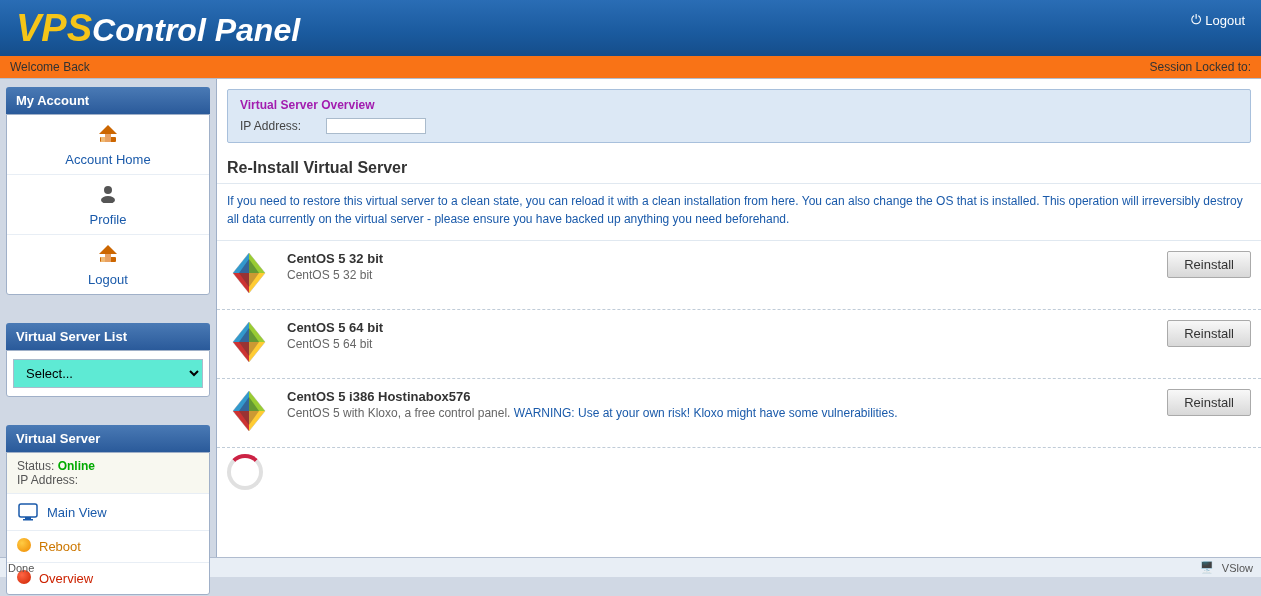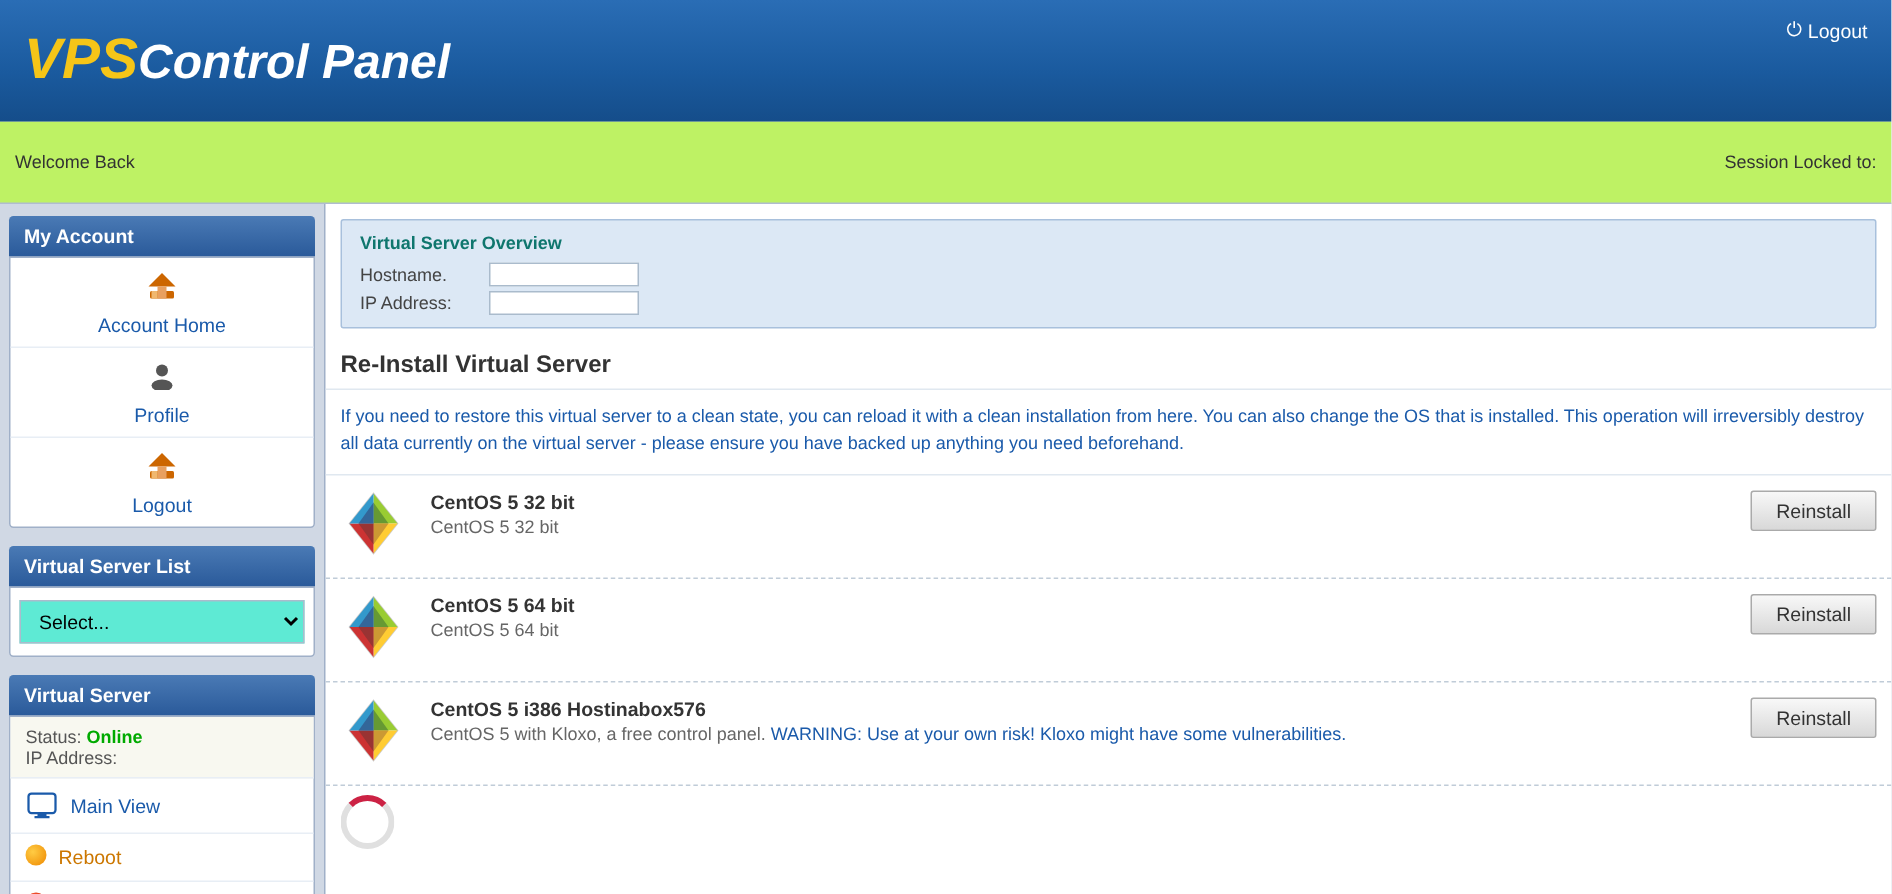--- a/index.html
+++ b/index.html
@@ -1,21 +1,21 @@
 <!DOCTYPE html>
 <html><head>
   <meta charset="utf-8">
   <style>
     * { margin: 0; padding: 0; box-sizing: border-box; }
     body { font-family: Arial, sans-serif; font-size: 13px; background: #d0d8e4; min-height: 596px; }
 
     
     #header {
       background: linear-gradient(180deg, #2a6db5 0%, #1a5a9e 60%, #154d8a 100%);
-      height: 81px;
+      height: 56px;
       display: flex;
       align-items: center;
       justify-content: space-between;
       padding: 0 16px;
       position: relative;
     }
     #header-logo {
       display: flex;
       align-items: baseline;
       gap: 0;
@@ -42,23 +42,23 @@
       align-items: center;
       gap: 4px;
       text-decoration: none;
       position: absolute;
       right: 16px;
       top: 12px;
     }
 
     
     #welcome-bar {
-      background: #bef264;
+      background: #f97316;
       border-bottom: 1px solid #b0bccf;
-      padding: 20px 10px;
+      padding: 4px 10px;
       display: flex;
       justify-content: space-between;
       font-size: 12px;
       color: #333;
     }
 
     
     #main-layout {
       display: flex;
       height: calc(596px - 72px - 26px - 20px);
@@ -66,21 +66,21 @@
     }
 
     
     #sidebar {
       width: 216px;
       min-width: 216px;
       background: #d0d8e4;
       padding: 8px 6px;
       display: flex;
       flex-direction: column;
-      gap: 4px;
+      gap: 20px;
     }
 
     .sidebar-section-header {
       background: linear-gradient(180deg, #4a7ab5 0%, #2a5a9a 100%);
       color: white;
       font-weight: bold;
       font-size: 13px;
       padding: 6px 10px;
       border-radius: 3px 3px 0 0;
     }
@@ -174,21 +174,21 @@
 
     
     .overview-box {
       background: #dce8f5;
       border: 1px solid #a8c0dc;
       margin: 10px 10px 6px 10px;
       padding: 8px 12px;
       border-radius: 2px;
     }
     .overview-title {
-      color: #0f766e;
+      color: #a21caf;
       font-size: 12px;
       font-weight: bold;
       margin-bottom: 6px;
     }
     .overview-fields { display: flex; flex-direction: column; gap: 3px; }
     .overview-row { display: flex; align-items: center; gap: 6px; font-size: 12px; color: #444; }
     .overview-label { min-width: 80px; color: #444; }
     .overview-value-box {
       background: white;
       border: 1px solid #aabbcc;
@@ -391,24 +391,20 @@
     </div>
 
   </div>
 
   <div id="content">
 
     <div class="overview-box">
       <div class="overview-title">Virtual Server Overview</div>
       <div class="overview-fields">
         <div class="overview-row">
-          <span class="overview-label">Hostname.</span>
-          <span class="overview-value-box"></span>
-        </div>
-        <div class="overview-row">
           <span class="overview-label">IP Address:</span>
           <span class="overview-value-box"></span>
         </div>
       </div>
     </div>
 
     <div class="section-heading">Re-Install Virtual Server</div>
 
     <div class="section-description">If you need to restore this virtual server to a clean state, you can reload it with a clean installation from here. You can also change the OS that is installed. This operation will irreversibly destroy all data currently on the virtual server - please ensure you have backed up anything you need beforehand.</div>
 

